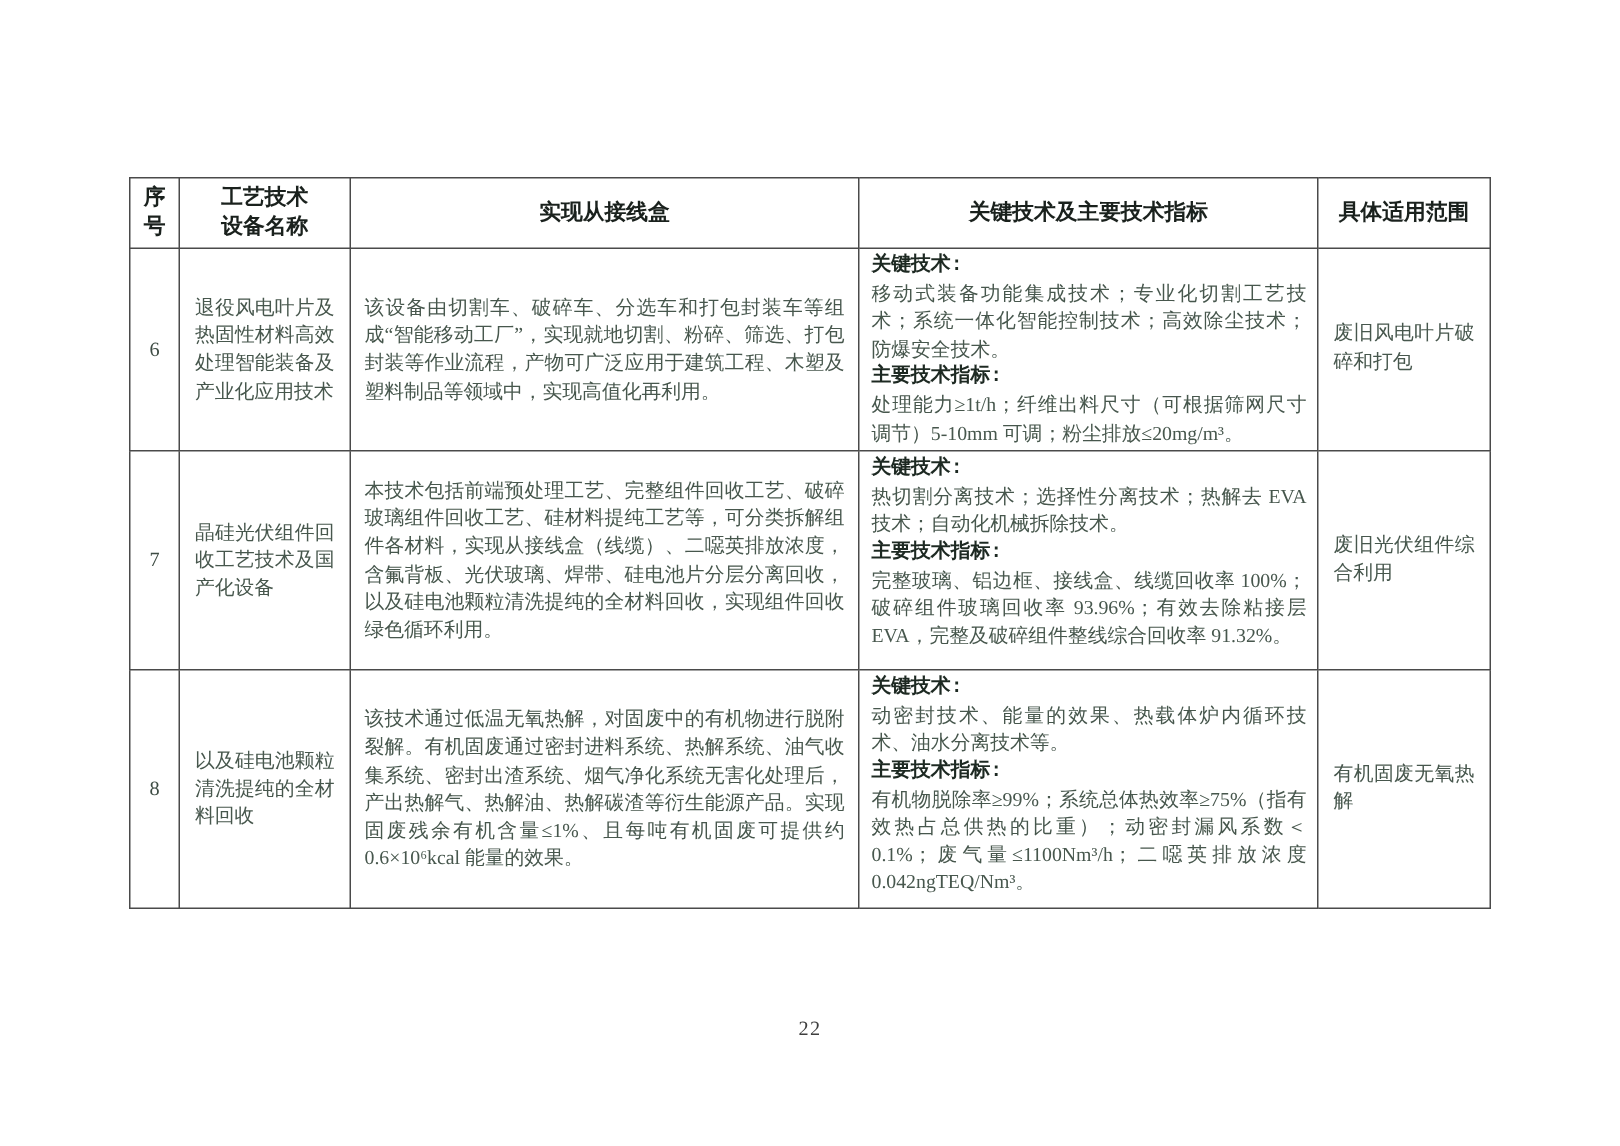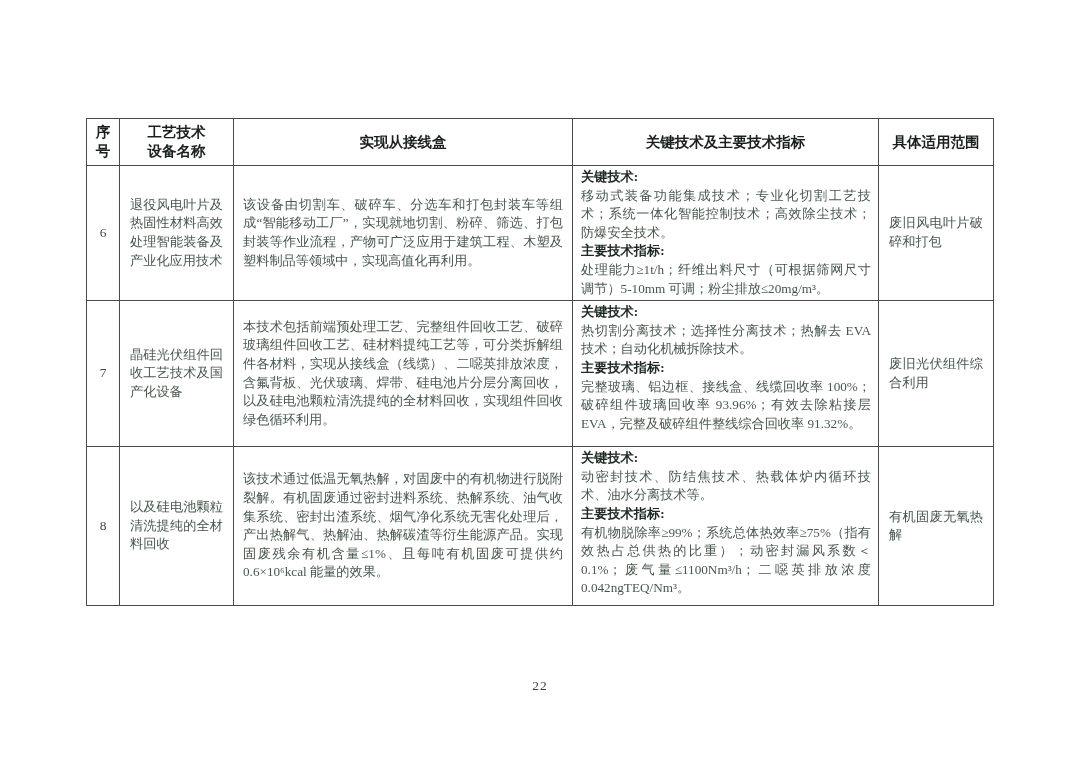--- a/index.html
+++ b/index.html
@@ -68,25 +68,27 @@
     vertical-align: top;
     text-align: justify;
     text-justify: inter-character;
     padding: 2px 7px 2px 8px;
   }
   td.c-scope {
     vertical-align: middle;
     text-align: justify;
     text-justify: inter-character;
     padding: 4px 10px;
+    font-family: Liberation Mono, monospace;
   }
   .key-label {
     font-weight: bold;
     color: #1d2922;
     text-align: left;
+    font-family: Liberation Mono, monospace;
   }
   .page-number {
     position: absolute;
     left: 0;
     right: 0;
     top: 678px;
     text-align: center;
     font-size: 13.5px;
     color: #3e3e3e;
     letter-spacing: 1px;
@@ -140,21 +142,21 @@
           <div>完整玻璃、铝边框、接线盒、线缆回收率 100%；破碎组件玻璃回收率 93.96%；有效去除粘接层 EVA，完整及破碎组件整线综合回收率 91.32%。</div>
         </td>
         <td class="c-scope">废旧光伏组件综合利用</td>
       </tr>
       <tr style="height:159px">
         <td class="c-no">8</td>
         <td class="c-name">以及硅电池颗粒清洗提纯的全材料回收</td>
         <td class="c-intro">该技术通过低温无氧热解，对固废中的有机物进行脱附裂解。有机固废通过密封进料系统、热解系统、油气收集系统、密封出渣系统、烟气净化系统无害化处理后，产出热解气、热解油、热解碳渣等衍生能源产品。实现固废残余有机含量≤1%、且每吨有机固废可提供约 0.6×10⁶kcal 能量的效果。</td>
         <td class="c-key">
           <div class="key-label">关键技术:</div>
-          <div>动密封技术、防结焦技术、热载体炉内循环技术、油水分离技术等。</div>
+          <div>动密封技术、能量的效果、热载体炉内循环技术、油水分离技术等。</div>
           <div class="key-label">主要技术指标:</div>
           <div>有机物脱除率≥99%；系统总体热效率≥75%（指有效热占总供热的比重）；动密封漏风系数＜0.1%；废气量≤1100Nm³/h；二噁英排放浓度 0.042ngTEQ/Nm³。</div>
         </td>
         <td class="c-scope">有机固废无氧热解</td>
       </tr>
     </tbody>
   </table>
 
   <div class="page-number">22</div>
 

